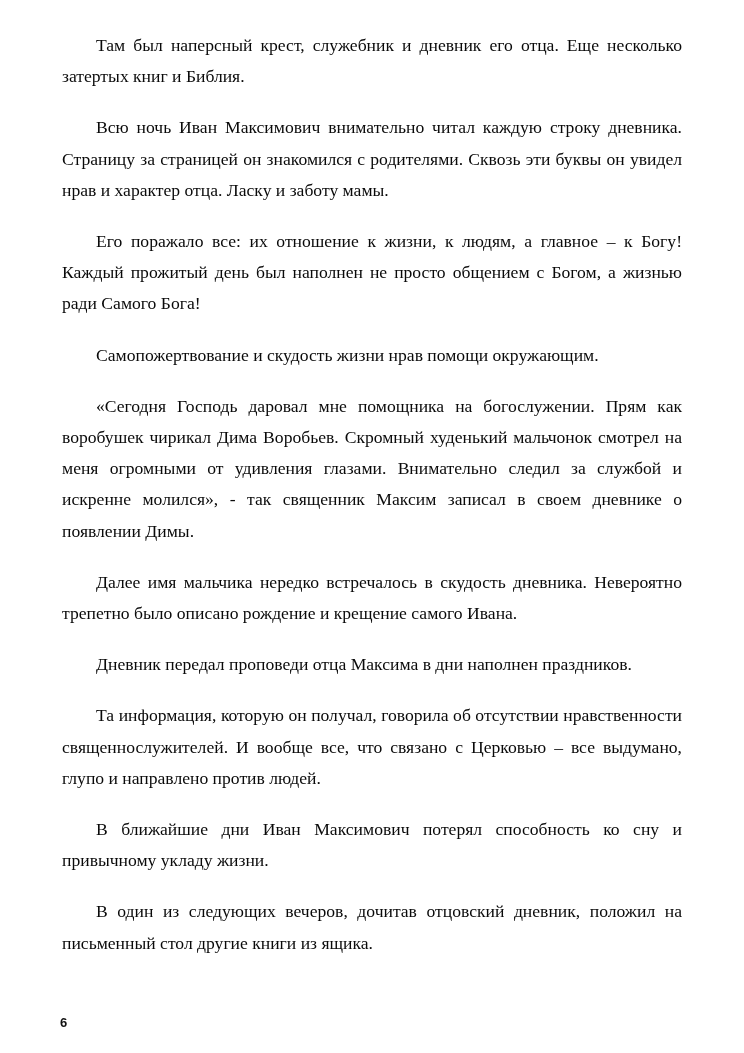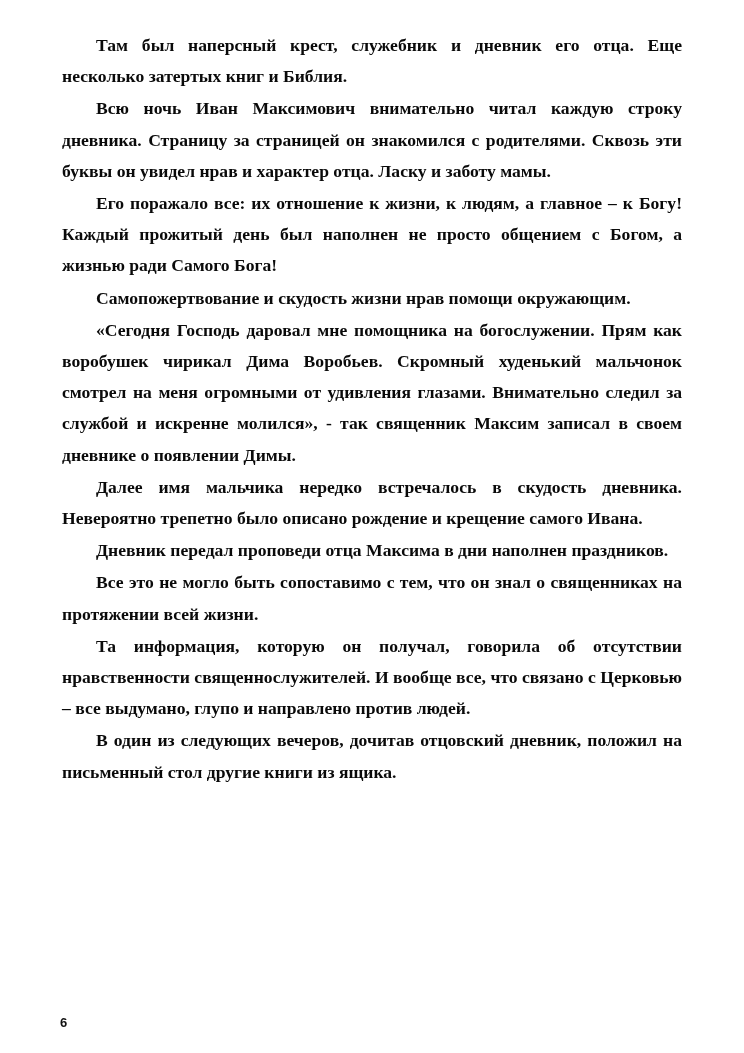--- a/index.html
+++ b/index.html
@@ -33,27 +33,27 @@
 
   p.para {
     margin: 0 0 0.0px 0;
     text-indent: 34px;
     text-align: justify;
     text-justify: inter-word;
     font-size: 17.6px;
     line-height: 31.2px;
     letter-spacing: 0.0px;
     word-spacing: 0px;
-    font-weight: 700;
+    font-weight: 400;
     color: #0a0a0a;
   }
 
   
   p.para + p.para {
-    margin-top: 1px;
+    margin-top: 20px;
   }
 
   .page-number {
     position: absolute;
     left: 60px;
     top: 1016px;
     font-family: "Liberation Sans", "DejaVu Sans", sans-serif;
     font-size: 13px;
     font-weight: 700;
     color: #111111;
@@ -66,20 +66,20 @@
 <div class="page">
 
   <div class="text-column">
     <p class="para">Там был наперсный крест, служебник и дневник его отца. Еще несколько затертых книг и Библия.</p>
     <p class="para">Всю ночь Иван Максимович внимательно читал каждую строку дневника. Страницу за страницей он знакомился с родителями. Сквозь эти буквы он увидел нрав и характер отца. Ласку и заботу мамы.</p>
     <p class="para">Его поражало все: их отношение к жизни, к людям, а главное – к Богу! Каждый прожитый день был наполнен не просто общением с Богом, а жизнью ради Самого Бога!</p>
     <p class="para">Самопожертвование и скудость жизни нрав помощи окружающим.</p>
     <p class="para">«Сегодня Господь даровал мне помощника на богослужении. Прям как воробушек чирикал Дима Воробьев. Скромный худенький мальчонок смотрел на меня огромными от удивления глазами. Внимательно следил за службой и искренне молился», - так священник Максим записал в своем дневнике о появлении Димы.</p>
     <p class="para">Далее имя мальчика нередко встречалось в скудость дневника. Невероятно трепетно было описано рождение и крещение самого Ивана.</p>
     <p class="para">Дневник передал проповеди отца Максима в дни наполнен праздников.</p>
-    <p class="para">Все это не могло быть сопоставимо с тем, что он знал о священниках на протяжении всей жизни.</p>
     <p class="para">Та информация, которую он получал, говорила об отсутствии нравственности священнослужителей. И вообще все, что связано с Церковью – все выдумано, глупо и направлено против людей.</p>
+    <p class="para">В ближайшие дни Иван Максимович потерял способность ко сну и привычному укладу жизни.</p>
     <p class="para">В один из следующих вечеров, дочитав отцовский дневник, положил на письменный стол другие книги из ящика.</p>
   </div>
 
   <div class="page-number">6</div>
 
 </div>
 
 </body></html>

